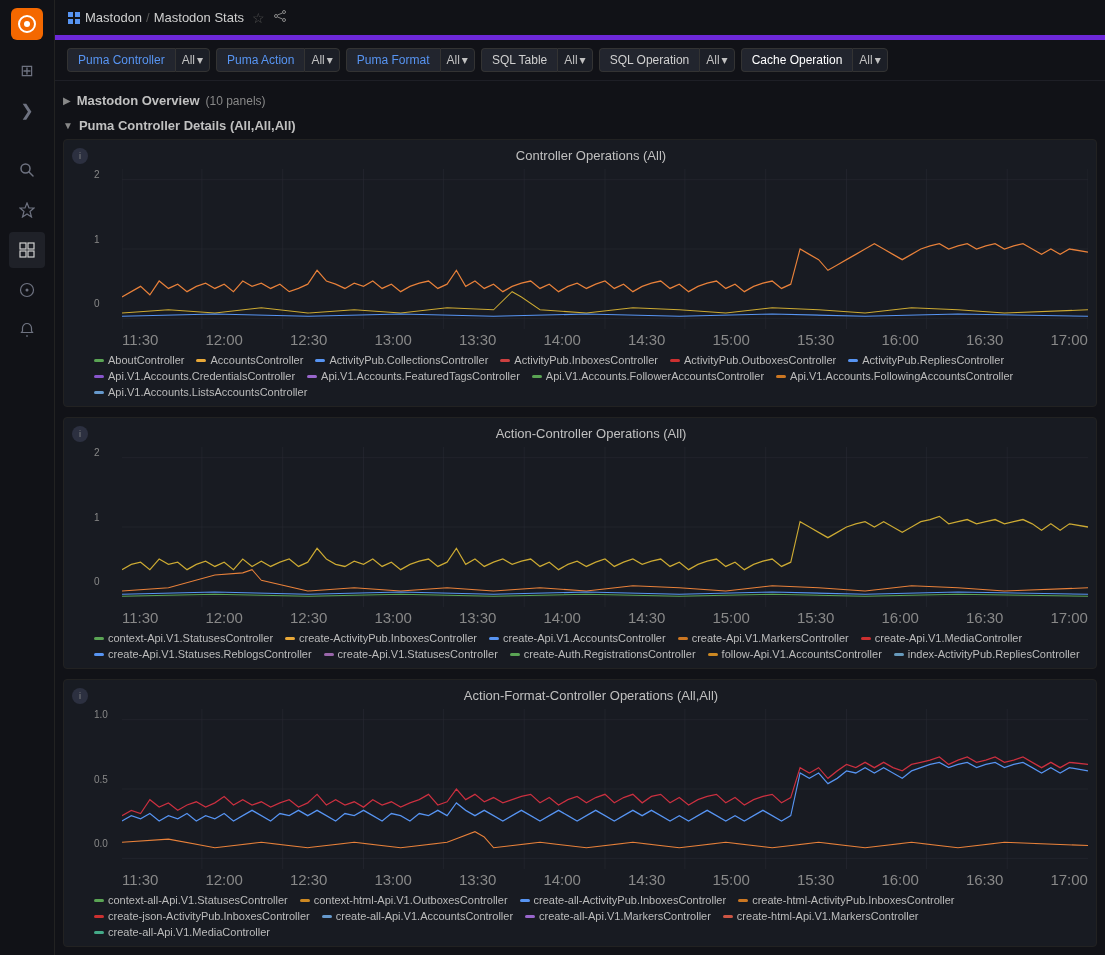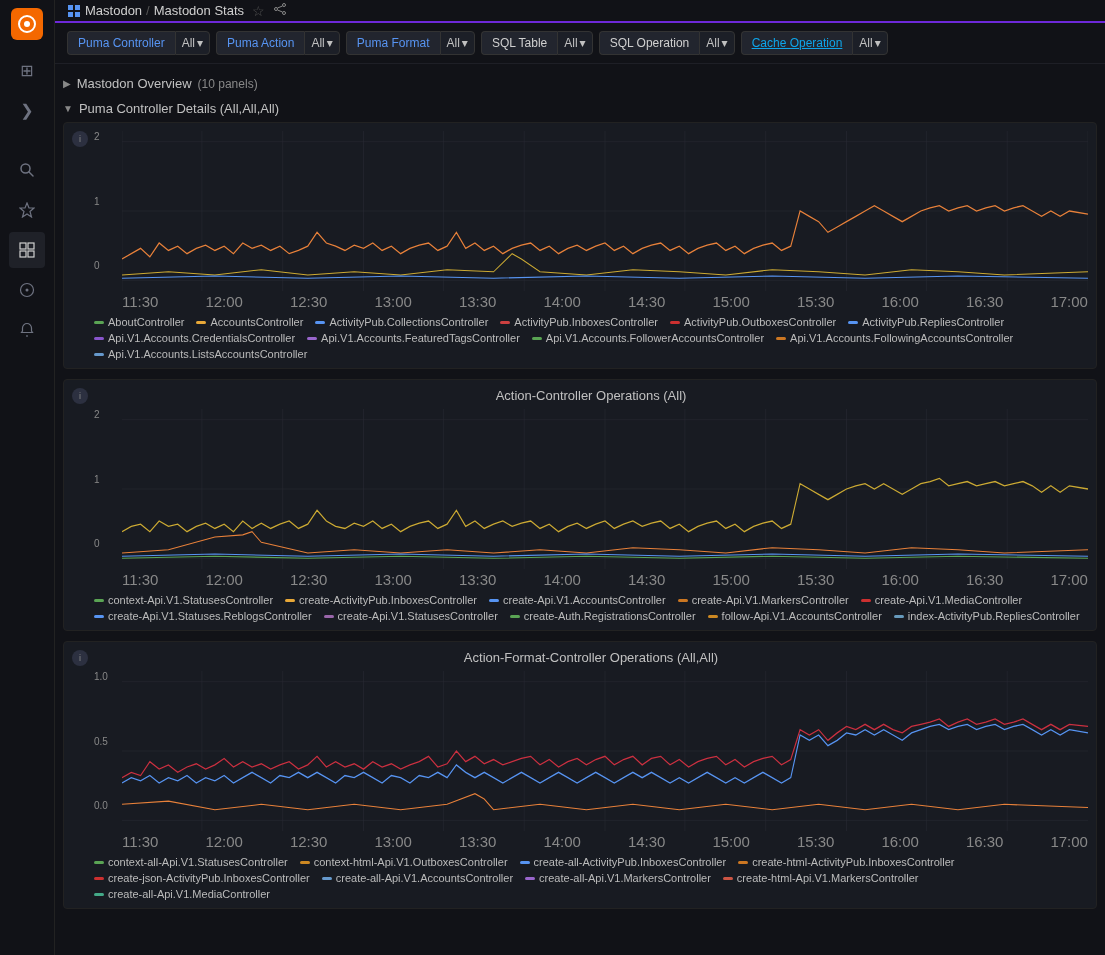--- a/index.html
+++ b/index.html
@@ -38,23 +38,23 @@
     .main {
       flex: 1;
       display: flex;
       flex-direction: column;
       overflow: hidden;
     }
 
     
     .topnav {
       background: #111217;
-      border-bottom: 2px solid #6d28d9;
+      border-bottom: 5px solid #6d28d9;
       padding: 0 12px;
-      height: 23px;
+      height: 40px;
       display: flex;
       align-items: center;
       gap: 8px;
     }
     .breadcrumb {
       display: flex;
       align-items: center;
       gap: 4px;
       color: #d0d0d0;
       font-size: 13px;
@@ -84,21 +84,21 @@
       color: #d0d0d0;
       padding: 4px 10px;
       border-radius: 4px 0 0 4px;
       font-size: 12px;
       border: 1px solid #333;
       border-right: none;
       white-space: nowrap;
     }
     .filter-label.puma { color: #5794f2; }
     .filter-label.sql { color: #d0d0d0; }
-    .filter-label.cache { color: #0ea5e9; text-decoration: underline; }
+    .filter-label.cache { color: #ffffff; }
     .filter-select {
       background: #1c1f27;
       color: #c0c0c0;
       padding: 4px 6px;
       border-radius: 0 4px 4px 0;
       font-size: 12px;
       border: 1px solid #333;
       cursor: pointer;
       display: flex; align-items: center; gap: 2px;
     }
@@ -115,21 +115,21 @@
     .section-header {
       display: flex;
       align-items: center;
       gap: 6px;
       padding: 4px 0 6px 0;
       font-size: 13px;
       color: #c0c0c0;
       cursor: pointer;
     }
     .section-header .arrow { color: #888; font-size: 10px; }
-    .section-header .title { font-weight: 400; }
+    .section-header .title { font-weight: 700; }
     .section-header .subtitle { color: #888; font-size: 12px; }
 
     
     .panel {
       background: #181b22;
       border: 1px solid #222;
       border-radius: 4px;
       margin-bottom: 10px;
       padding: 8px;
     }
@@ -317,20 +317,21 @@
 
     <div class="section-header">
       <span class="arrow">▼</span>
       <span class="title">Puma Controller Details (All,All,All)</span>
     </div>
 
     <div class="panel">
       <div class="panel-header">
         <div class="info-icon">i</div>
         <div class="panel-header-content">
+          <div class="panel-title">Controller Operations (All)</div>
           <div class="chart-area">
             <div class="y-axis-labels">
               <span>2</span>
               <span>1</span>
               <span>0</span>
             </div>
             <svg viewBox="0 0 1040 150" preserveAspectRatio="none" style="padding-left:28px">
 
               <line x1="0" y1="10" x2="1040" y2="10" stroke="#2a2d36" stroke-width="0.5"></line>
               <line x1="0" y1="75" x2="1040" y2="75" stroke="#2a2d36" stroke-width="0.5"></line>

